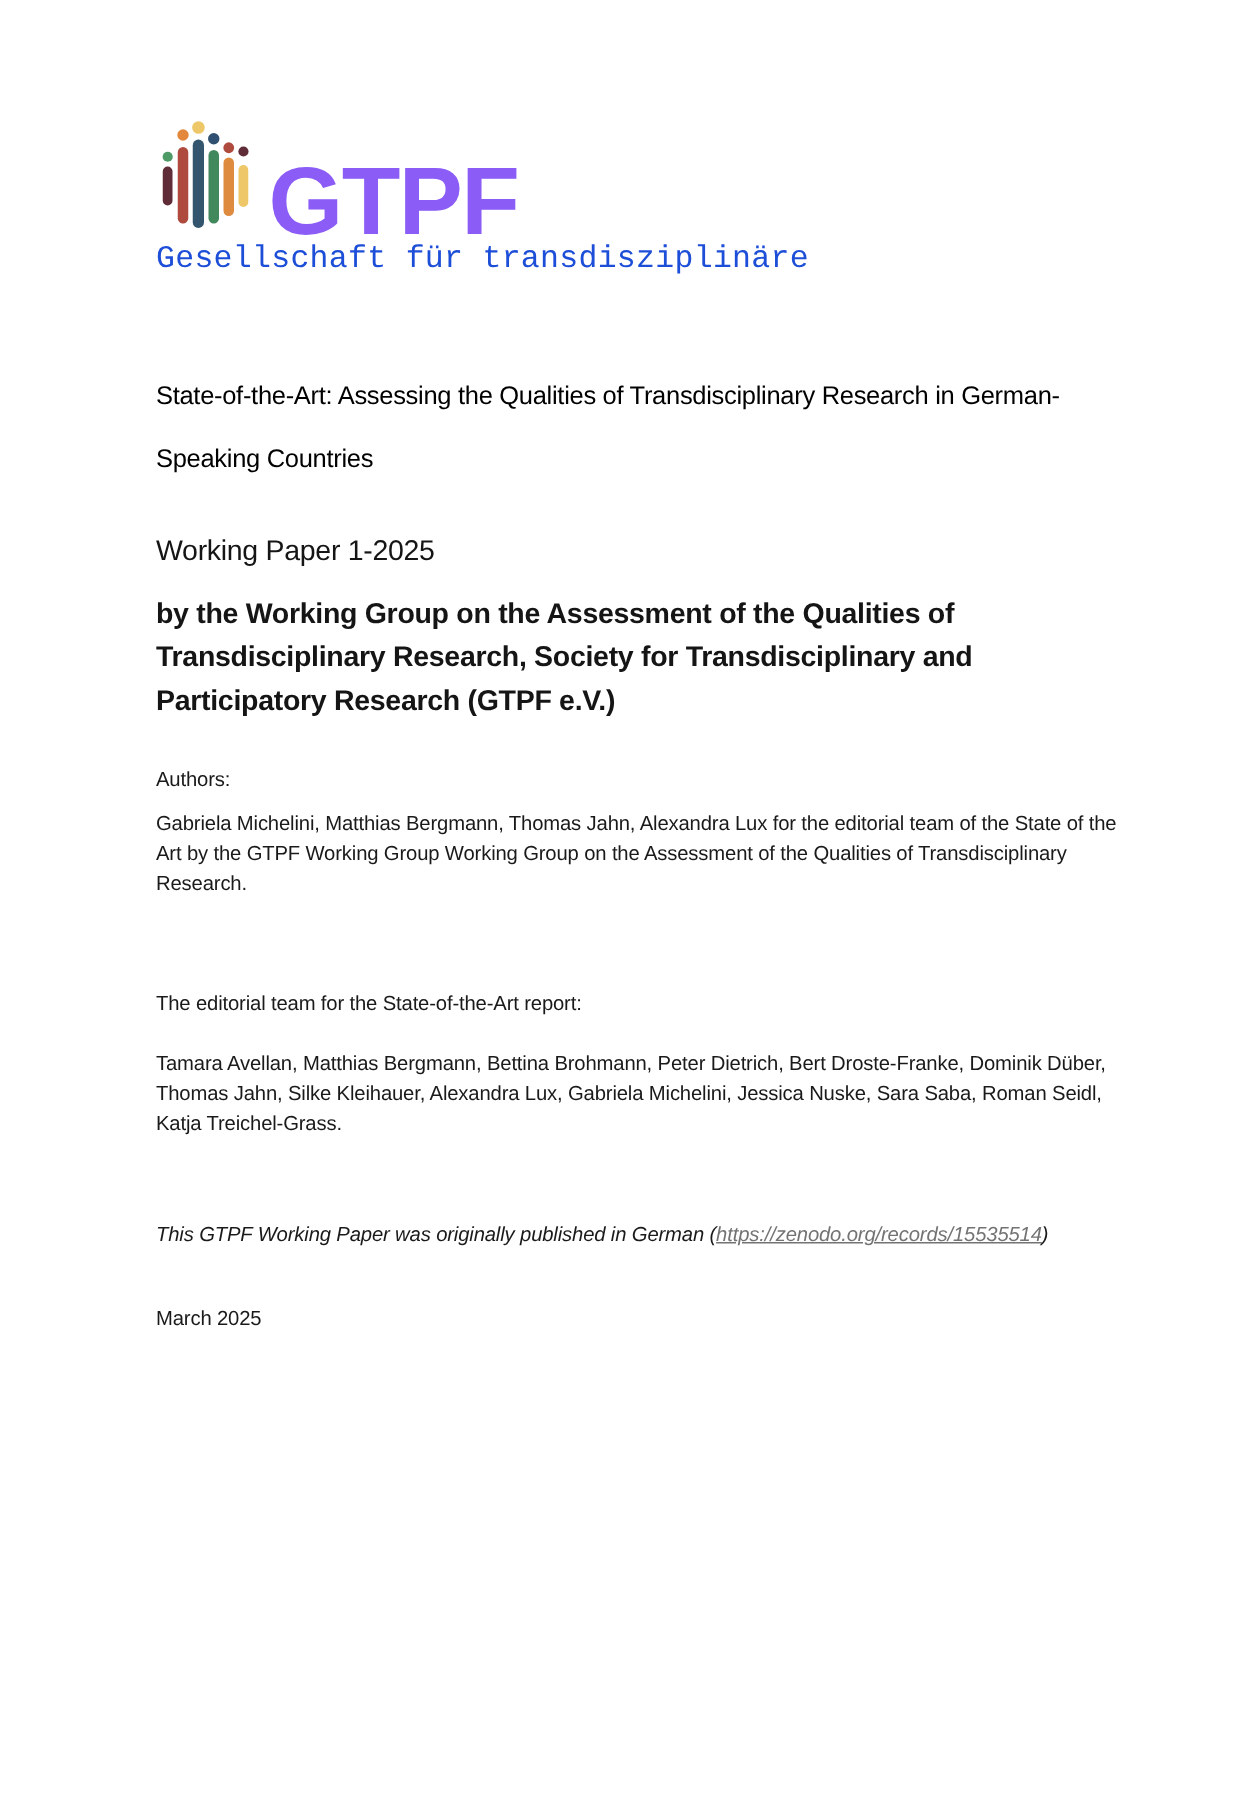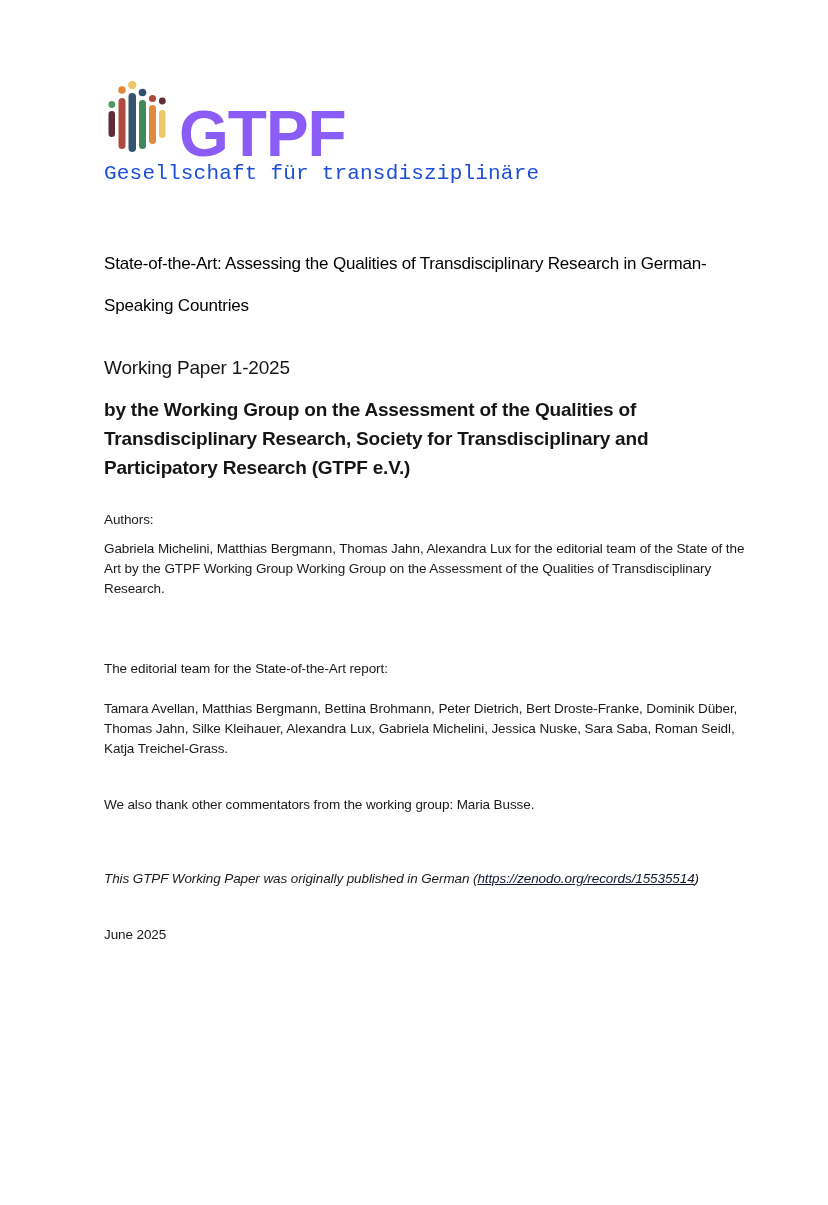--- a/index.html
+++ b/index.html
@@ -83,21 +83,21 @@
   .acknowledgment    { margin-top: 36px; }
   .pub-note {
     margin-top: 53px;
     font-style: italic;
     font-size: 13.5px;
     line-height: 21px;
     letter-spacing: -0.1px;
     color: #1a1a1a;
   }
   .pub-note a {
-    color: #0f172a;
+    color: #737373;
     text-decoration: underline;
     font-style: italic;
   }
   .pub-date { margin-top: 36px; }
 </style>
 </head>
 <body>
 
 <div class="page">
 
@@ -128,19 +128,18 @@
   <div class="working-paper">Working Paper 1-2025</div>
 
   <div class="byline">by the Working Group on the Assessment of the Qualities of Transdisciplinary Research, Society for Transdisciplinary and Participatory Research (GTPF e.V.)</div>
 
   <div class="small authors-heading">Authors:</div>
   <div class="small authors-text">Gabriela Michelini, Matthias Bergmann, Thomas Jahn, Alexandra Lux for the editorial team of the State of the Art by the GTPF Working Group Working Group on the Assessment of the Qualities of Transdisciplinary Research.</div>
 
   <div class="small editorial-heading">The editorial team for the State-of-the-Art report:</div>
   <div class="small editorial-text">Tamara Avellan, Matthias Bergmann, Bettina Brohmann, Peter Dietrich, Bert Droste-Franke, Dominik Düber, Thomas Jahn, Silke Kleihauer, Alexandra Lux, Gabriela Michelini, Jessica Nuske, Sara Saba, Roman Seidl, Katja Treichel-Grass.</div>
 
-  <div class="small acknowledgment">We also thank other commentators from the working group: Maria Busse.</div>
 
   <div class="pub-note"><span>This GTPF Working Paper was originally published in German (</span><a href="#">https://zenodo.org/records/15535514</a><span>)</span></div>
 
-  <div class="small pub-date">June 2025</div>
+  <div class="small pub-date">March 2025</div>
 
 </div>
 
 </body></html>

